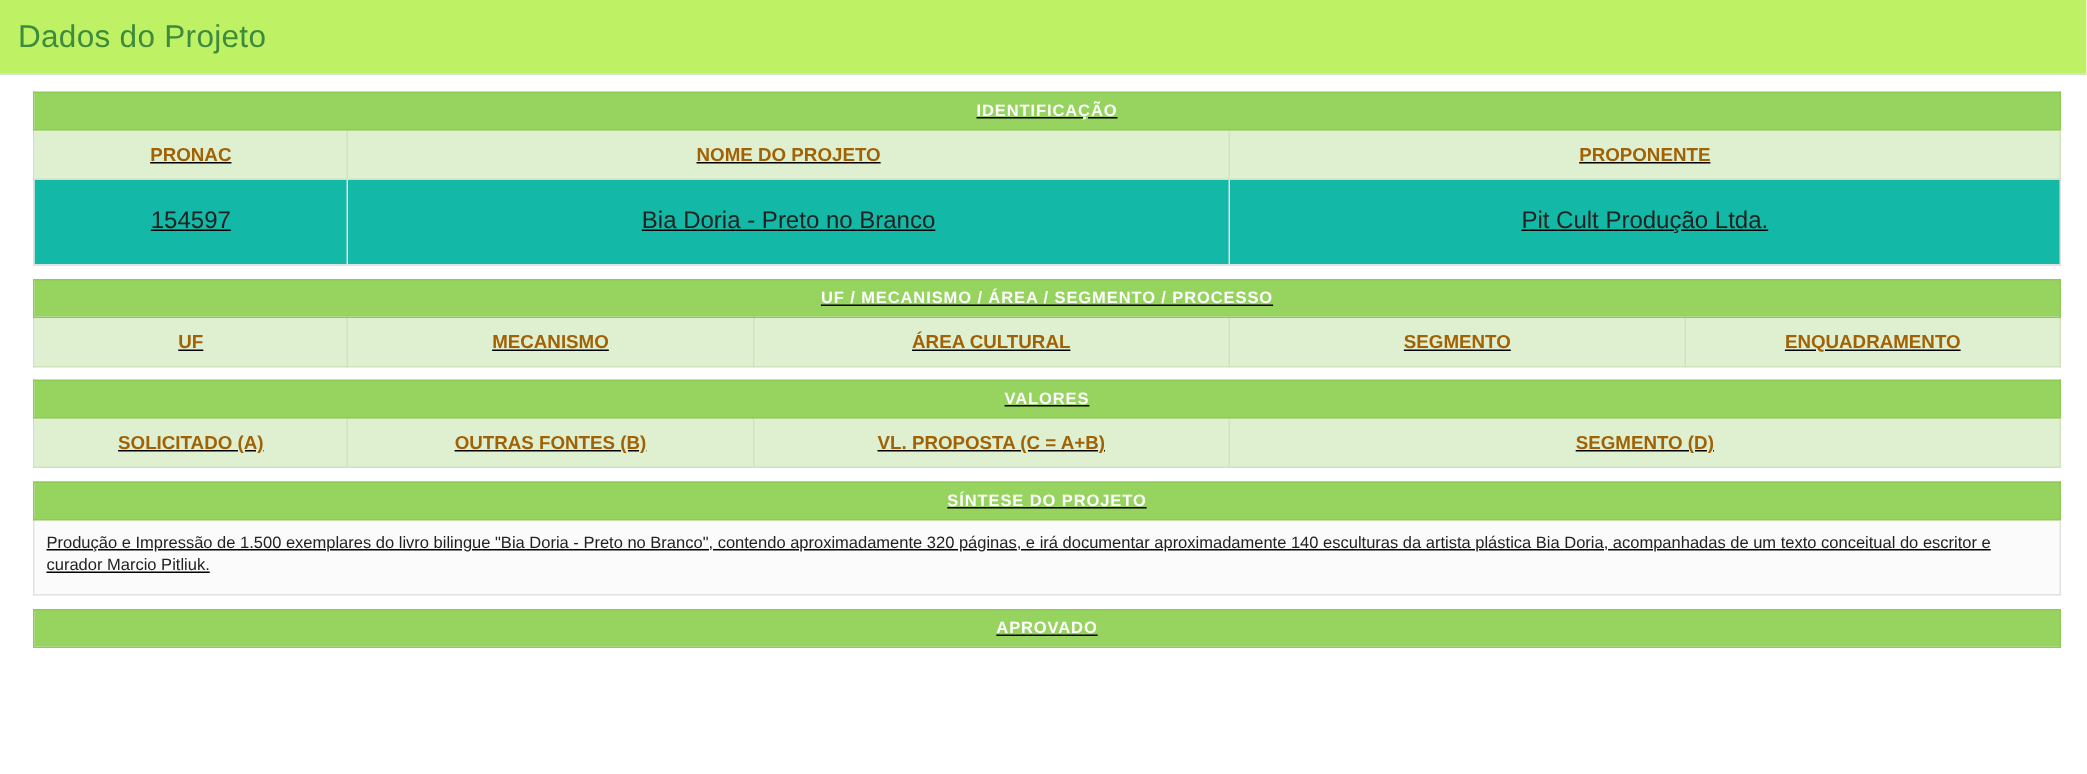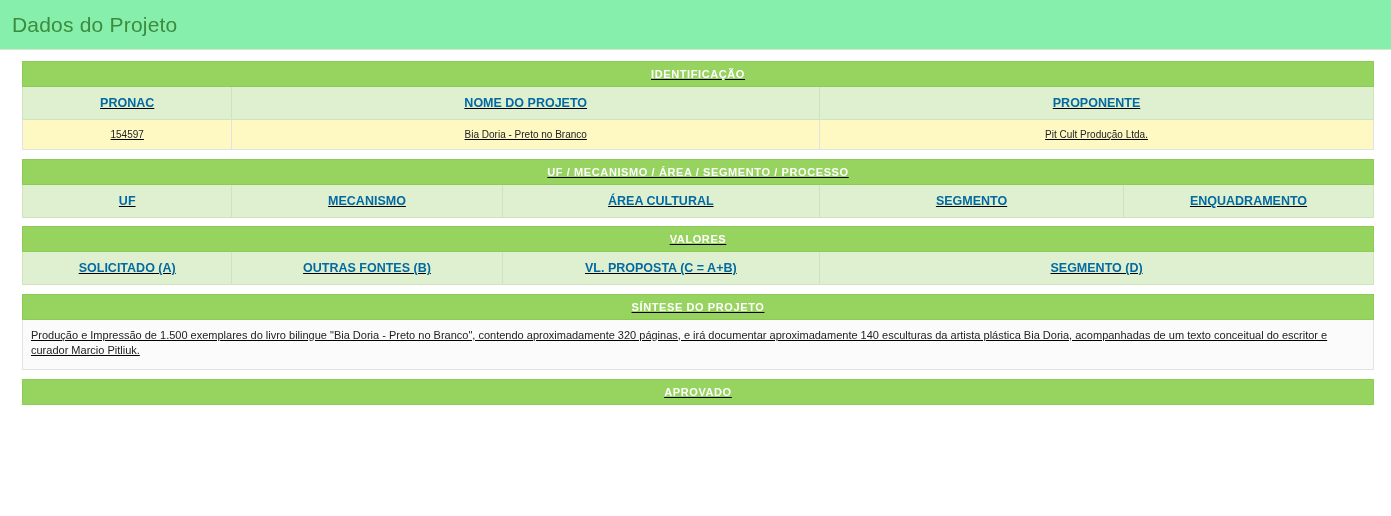--- a/index.html
+++ b/index.html
@@ -7,21 +7,21 @@
     margin: 0;
     padding: 0;
     width: 1391px;
     height: 516px;
     background: #ffffff;
     font-family: "Liberation Sans", sans-serif;
     overflow: hidden;
   }
 
   .page-header {
-    background: #86efac;
+    background: #bef264;
     border-bottom: 1px solid #d7e8c8;
     height: 50px;
     display: flex;
     align-items: center;
     padding-left: 12px;
   }
   .page-title {
     color: #3d8b3d;
     font-size: 21px;
     font-weight: normal;
@@ -45,33 +45,33 @@
     font-size: 11px;
     font-weight: bold;
     letter-spacing: 0.6px;
     text-align: center;
     padding: 6px 4px;
     border: 1px solid #8ccb55;
   }
 
   .col-head td {
     background: #dff0d0;
-    color: #0369a1;
+    color: #a16207;
     font-size: 12.5px;
     font-weight: bold;
     text-align: center;
     padding: 9px 6px;
     border: 1px solid #cfe3bd;
   }
 
   .val-row td {
-    background: #fef9c3;
+    background: #14b8a6;
     color: #222222;
-    font-size: 10px;
-    padding: 9px 8px;
+    font-size: 16px;
+    padding: 19px 8px;
     border: 1px solid #e2e2e2;
   }
   .val-row td.center { text-align: center; }
   .val-row td.left { text-align: left; }
 
   .spacer-row td {
     border: none;
     height: 9px;
     padding: 0;
     background: #ffffff;

